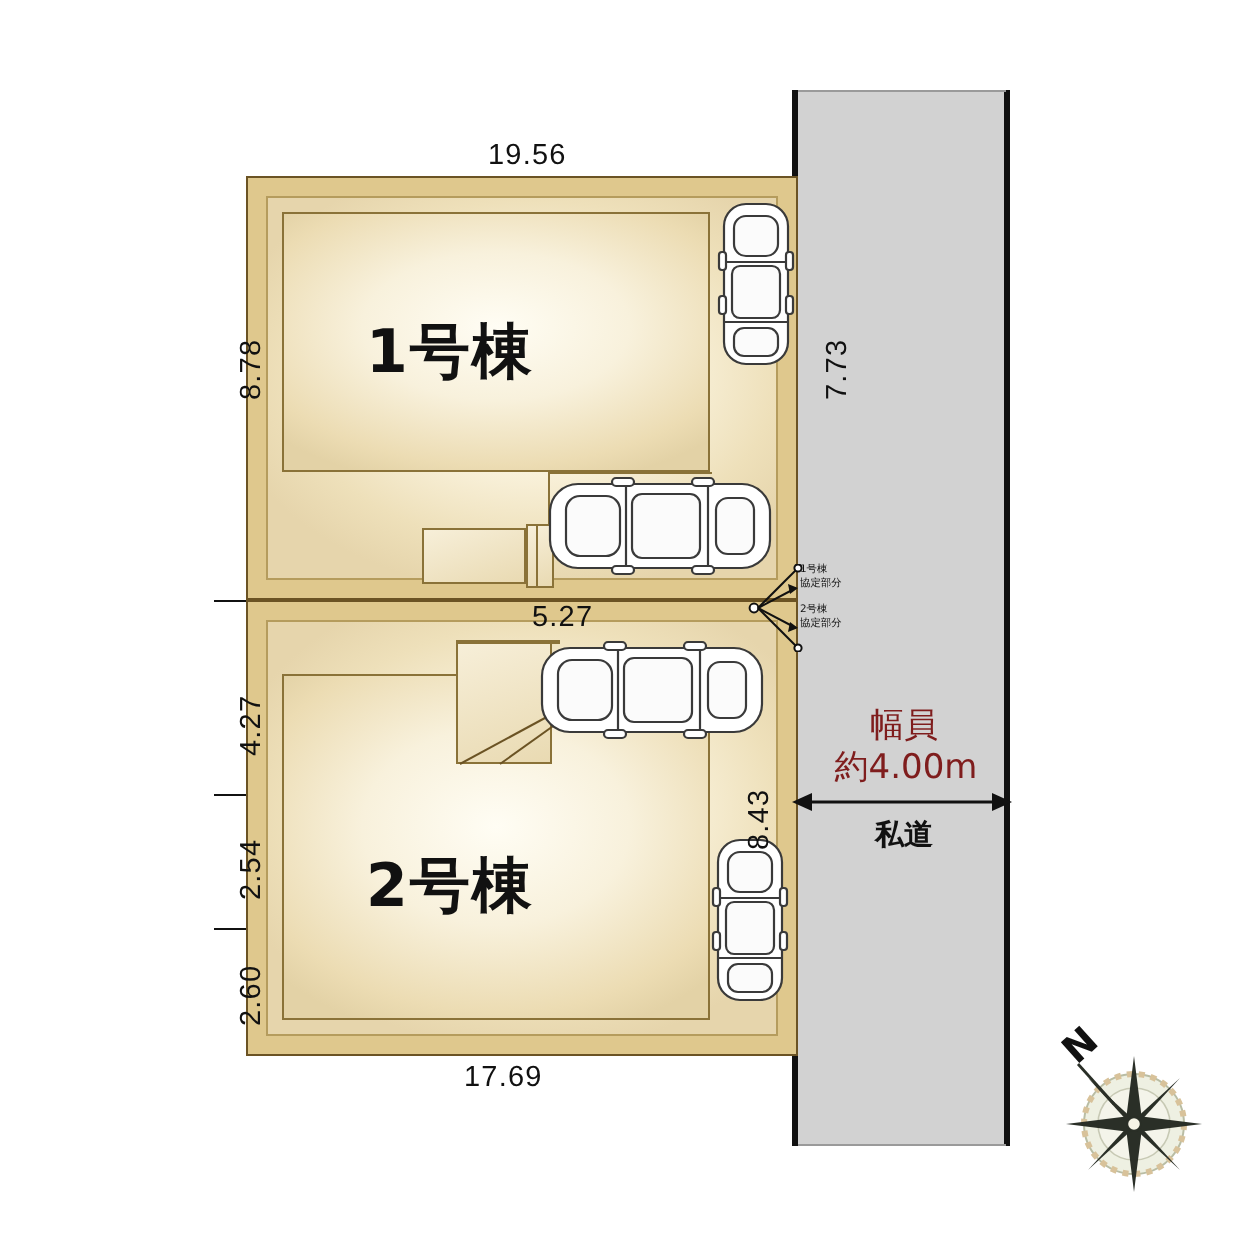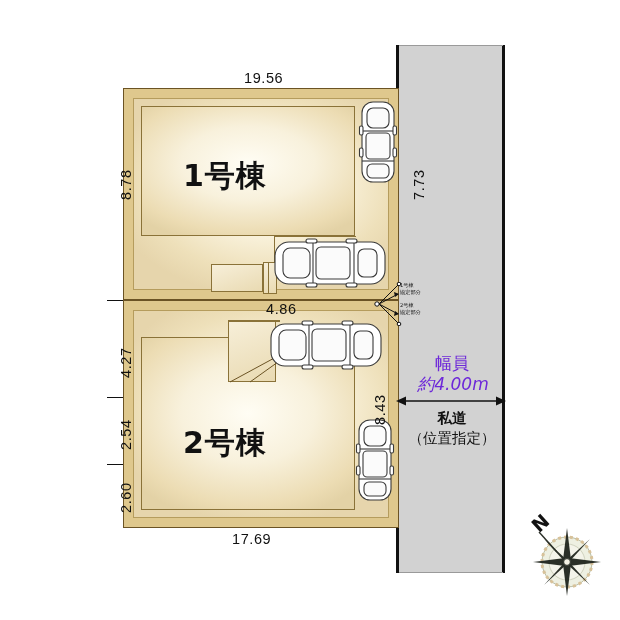--- a/index.html
+++ b/index.html
@@ -36,21 +36,21 @@
   .dim{position:absolute;font-size:14.5px;letter-spacing:.6px;color:#111;white-space:nowrap;}
   .dim.v{transform-origin:0 0;}
   .tick{position:absolute;background:#111;}
 
   
   .lotname{position:absolute;font-size:30px;font-weight:700;color:#111;
            white-space:nowrap;font-family:"DejaVu Sans",sans-serif;letter-spacing:1px;}
   .jp{position:absolute;white-space:nowrap;color:#111;
       font-family:"DejaVu Sans",sans-serif;}
   .road-w{position:absolute;text-align:center;font-size:17px;line-height:1.32;
-          color:#6d28d9;white-space:nowrap;font-family:"DejaVu Sans",sans-serif;}
+          color:#7f1d1d;white-space:nowrap;font-family:"DejaVu Sans",sans-serif;}
   .road-s{position:absolute;text-align:center;font-size:14.5px;line-height:1.35;
           color:#111;white-space:nowrap;font-family:"DejaVu Sans",sans-serif;}
   .tiny{position:absolute;font-size:5.2px;line-height:1.15;color:#111;white-space:nowrap;
         font-family:"DejaVu Sans",sans-serif;}
 
   .arrow{position:absolute;}
   .compass{position:absolute;}
 </style>
 </head>
 <body>
@@ -149,21 +149,21 @@
     </g>
   </svg>
 
   <div class="lotname" style="left:183px;top:156px;">1号棟</div>
   <div class="lotname" style="left:183px;top:423px;">2号棟</div>
 
   <div class="dim" style="left:244px;top:70px;">19.56</div>
 
   <div class="dim" style="left:232px;top:531px;">17.69</div>
 
-  <div class="dim" style="left:266px;top:301px;">4.86</div>
+  <div class="dim" style="left:266px;top:301px;">5.27</div>
 
   <div class="dim v" style="left:118px;top:200px;transform:rotate(-90deg);">8.78</div>
   <div class="dim v" style="left:118px;top:378px;transform:rotate(-90deg);">4.27</div>
   <div class="dim v" style="left:118px;top:450px;transform:rotate(-90deg);">2.54</div>
   <div class="dim v" style="left:118px;top:513px;transform:rotate(-90deg);">2.60</div>
 
   <div class="dim v" style="left:411px;top:200px;transform:rotate(-90deg);">7.73</div>
   <div class="dim v" style="left:372px;top:425px;transform:rotate(-90deg);">8.43</div>
 
   <div class="tick" style="left:107px;top:300px;width:16px;height:1px;"></div>
@@ -180,30 +180,29 @@
     <path d="M5 22 L24 32" stroke="#111" stroke-width="1" fill="none"></path>
     <path d="M20 10 l5 2 -4 3 z" fill="#111"></path>
     <path d="M20 34 l5 -2 -4 -3 z" fill="#111"></path>
   </svg>
   <div class="tiny" style="left:400px;top:283px;">1号棟</div>
   <div class="tiny" style="left:400px;top:290px;">協定部分</div>
   <div class="tiny" style="left:400px;top:303px;">2号棟</div>
   <div class="tiny" style="left:400px;top:310px;">協定部分</div>
 
   <div class="road-w" style="left:418px;top:352px;width:68px;">幅員</div>
-  <div class="road-w" style="left:408px;top:373px;width:90px;font-style:italic;">約4.00m</div>
+  <div class="road-w" style="left:408px;top:373px;width:90px;">約4.00m</div>
 
   <svg class="arrow" style="left:396px;top:394px;width:110px;height:14px;" viewBox="0 0 110 14">
     <line x1="8" y1="7" x2="102" y2="7" stroke="#111" stroke-width="1.4"></line>
     <path d="M0 7 L10 2.5 L10 11.5 Z" fill="#111"></path>
     <path d="M110 7 L100 2.5 L100 11.5 Z" fill="#111"></path>
   </svg>
 
   <div class="road-s" style="left:418px;top:409px;width:68px;font-weight:bold;">私道</div>
-  <div class="road-s" style="left:406px;top:429px;width:92px;">（位置指定）</div>
 
   <svg class="compass" style="left:527px;top:520px;width:76px;height:76px;" viewBox="0 0 76 76">
     <circle cx="40" cy="42" r="25" fill="#eef0e2" stroke="#b9bda4" stroke-width="1"></circle>
     <circle cx="40" cy="42" r="25" fill="none" stroke="#d8c29a" stroke-width="3" stroke-dasharray="3 3"></circle>
     <circle cx="40" cy="42" r="18" fill="#f4f4ea" stroke="#c7c9b4" stroke-width="0.8"></circle>
     <g fill="#2a2f27">
       <path d="M40 8 L44 40 L40 42 L36 40 Z"></path>
       <path d="M40 76 L44 44 L40 42 L36 44 Z"></path>
       <path d="M6 42 L38 46 L40 42 L38 38 Z"></path>
       <path d="M74 42 L42 46 L40 42 L42 38 Z"></path>

